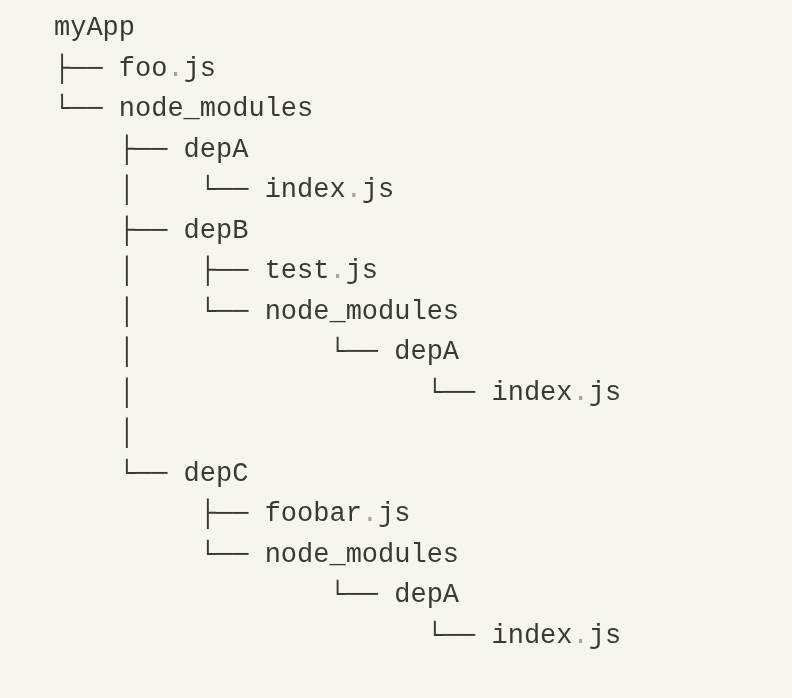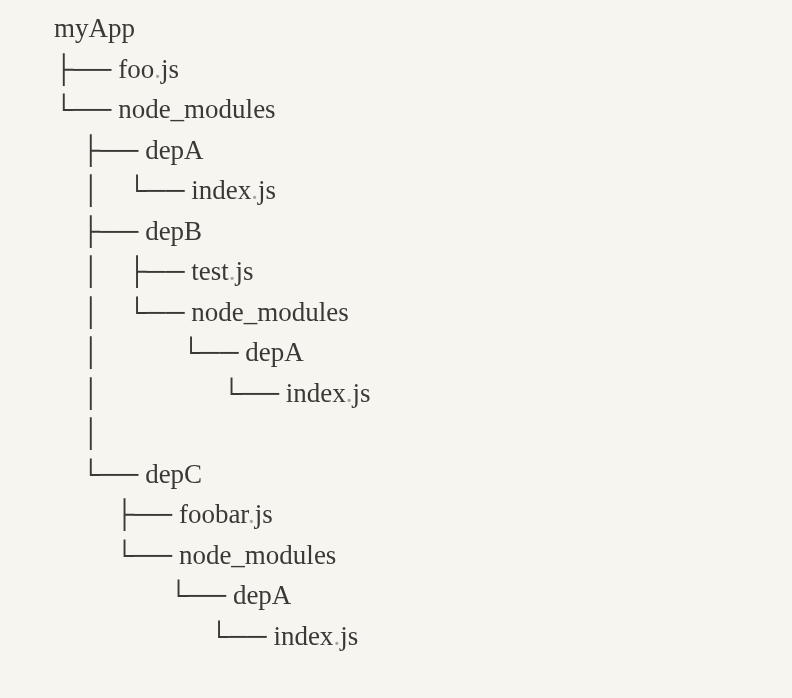--- a/index.html
+++ b/index.html
@@ -6,21 +6,21 @@
     margin: 0;
     padding: 0;
   }
   body {
     width: 792px;
     height: 698px;
     background: #f7f5f0;
     overflow: hidden;
   }
   .tree {
-    font-family: Liberation Serif, serif;
+    font-family: Liberation Mono, monospace;
     font-size: 27px;
     line-height: 40.5px;
     color: #3a3936;
     padding: 8px 6px 0 54px;
     white-space: pre;
   }
   .tree-line {
     height: 40.5px;
   }
   .dot {

